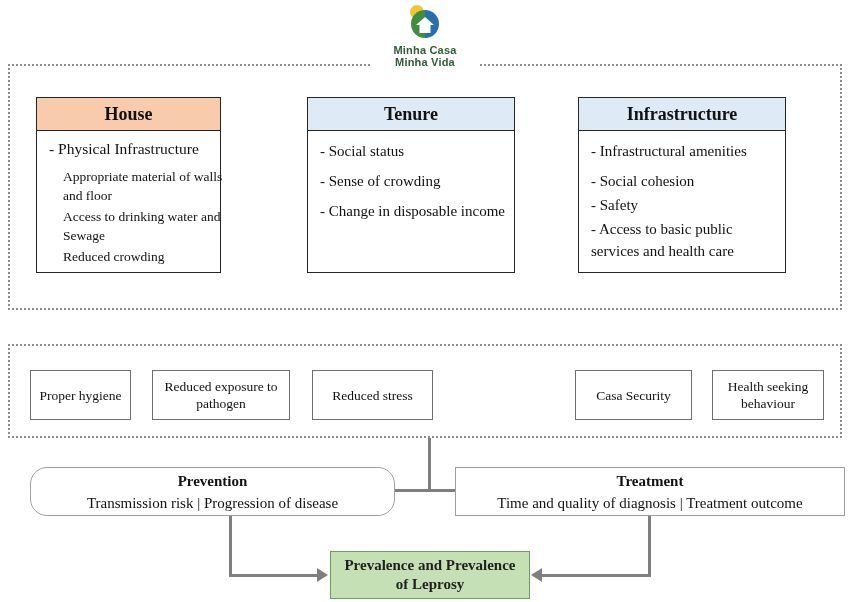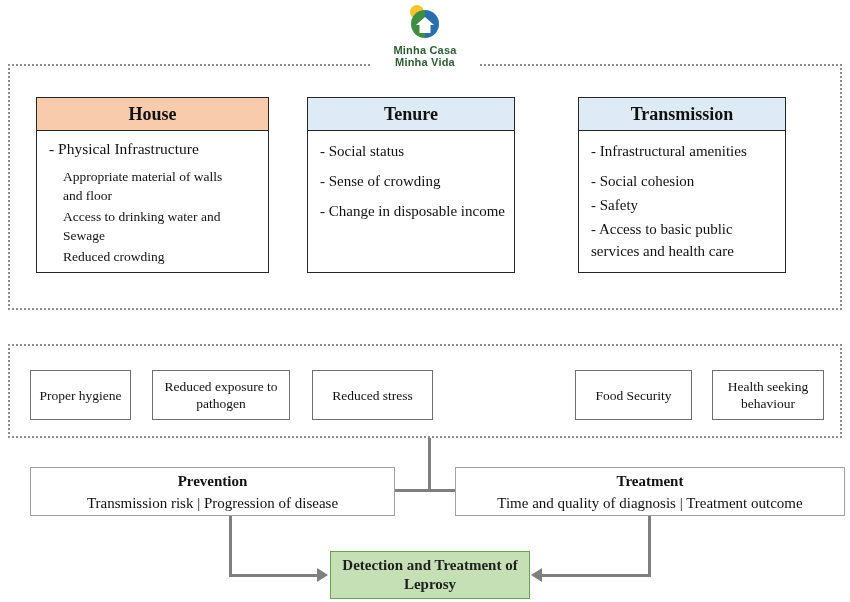--- a/index.html
+++ b/index.html
@@ -44,21 +44,21 @@
 
   
   .card {
     position: absolute;
     top: 97px;
     width: 208px;
     height: 176px;
     border: 1px solid #262626;
     background: #ffffff;
   }
-  .card-house { left: 36px; width: 233px; }
+  .card-house { left: 36px; width: 185px; }
   .card-tenure { left: 307px; }
   .card-neigh { left: 578px; }
   .card-header {
     height: 33px;
     display: flex; align-items: center; justify-content: center;
     border-bottom: 1px solid #262626;
     font-weight: bold;
     font-size: 18px;
   }
   .hdr-house { background: #f8cbad; }
@@ -98,21 +98,21 @@
     position: absolute;
     top: 467px;
     height: 49px;
     border: 1px solid #a0a0a0;
     background: #ffffff;
     text-align: center;
     font-size: 15px;
     line-height: 22px;
     padding-top: 2px;
   }
-  .prevention { left: 30px; width: 365px; }
+  .prevention { left: 30px; width: 365px; border-radius: 17px; }
   .treatment  { left: 455px; width: 390px; }
   .outcome-title { font-weight: bold; }
 
   
   .final-box {
     position: absolute;
     left: 330px; top: 551px;
     width: 200px; height: 48px;
     background: #c5e0b4;
     border: 1px solid #6fa058;
@@ -175,35 +175,35 @@
   <div class="card card-tenure">
     <div class="card-header hdr-blue">Tenure</div>
     <div class="card-body">
       <div class="t-item">- Social status</div>
       <div class="t-item">- Sense of crowding</div>
       <div class="t-item">- Change in disposable income</div>
     </div>
   </div>
 
   <div class="card card-neigh">
-    <div class="card-header hdr-blue">Transmission</div>
+    <div class="card-header hdr-blue">Infrastructure</div>
     <div class="card-body n-body">
       <div class="n-item n-gap-lg">- Infrastructural amenities</div>
       <div class="n-item n-gap-sm">- Social cohesion</div>
       <div class="n-item n-gap-sm">- Safety</div>
       <div class="n-item">- Access to basic public services and health care</div>
     </div>
   </div>
 
   <div class="dotted dotted-mediators"></div>
 
   <div class="med-box m1">Proper hygiene</div>
   <div class="med-box m2">Reduced exposure to pathogen</div>
   <div class="med-box m3">Reduced stress</div>
-  <div class="med-box m5">Food Security</div>
+  <div class="med-box m5">Casa Security</div>
   <div class="med-box m6">Health seeking behaviour</div>
 
   <div class="line" style="left:428px; top:438px; width:3px; height:53px;"></div>
   <div class="line" style="left:395px; top:489px; width:60px; height:3px;"></div>
 
   <div class="outcome prevention">
     <div class="outcome-title">Prevention</div>
     <div class="outcome-detail">Transmission risk | Progression of disease</div>
   </div>
   <div class="outcome treatment">
@@ -212,15 +212,15 @@
   </div>
 
   <div class="line" style="left:229px; top:516px; width:3px; height:61px;"></div>
   <div class="line" style="left:229px; top:574px; width:89px; height:3px;"></div>
   <div class="arrowhead-right" style="left:317px; top:568px;"></div>
 
   <div class="line" style="left:648px; top:516px; width:3px; height:61px;"></div>
   <div class="line" style="left:542px; top:574px; width:109px; height:3px;"></div>
   <div class="arrowhead-left" style="left:531px; top:568px;"></div>
 
-  <div class="final-box">Detection and Treatment of Leprosy</div>
+  <div class="final-box">Prevalence and Prevalence of Leprosy</div>
 
 </div>
 
 </body></html>

